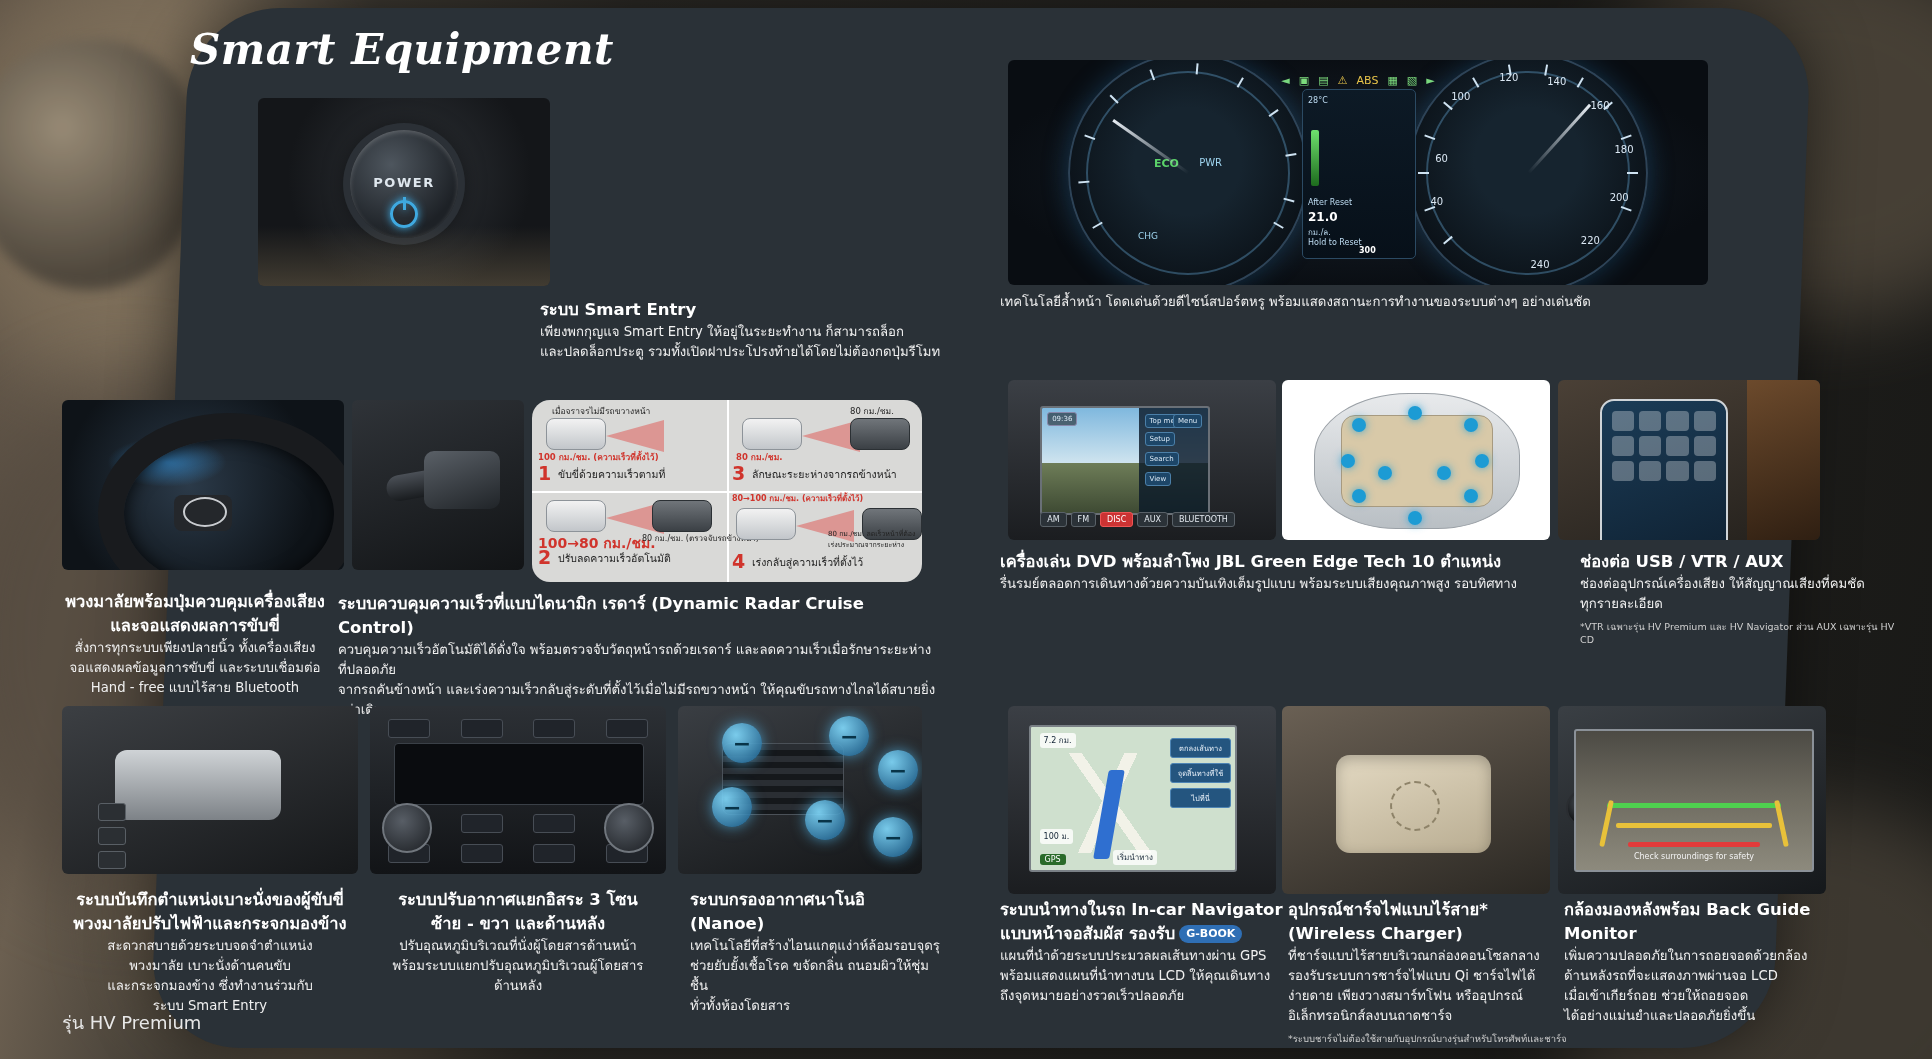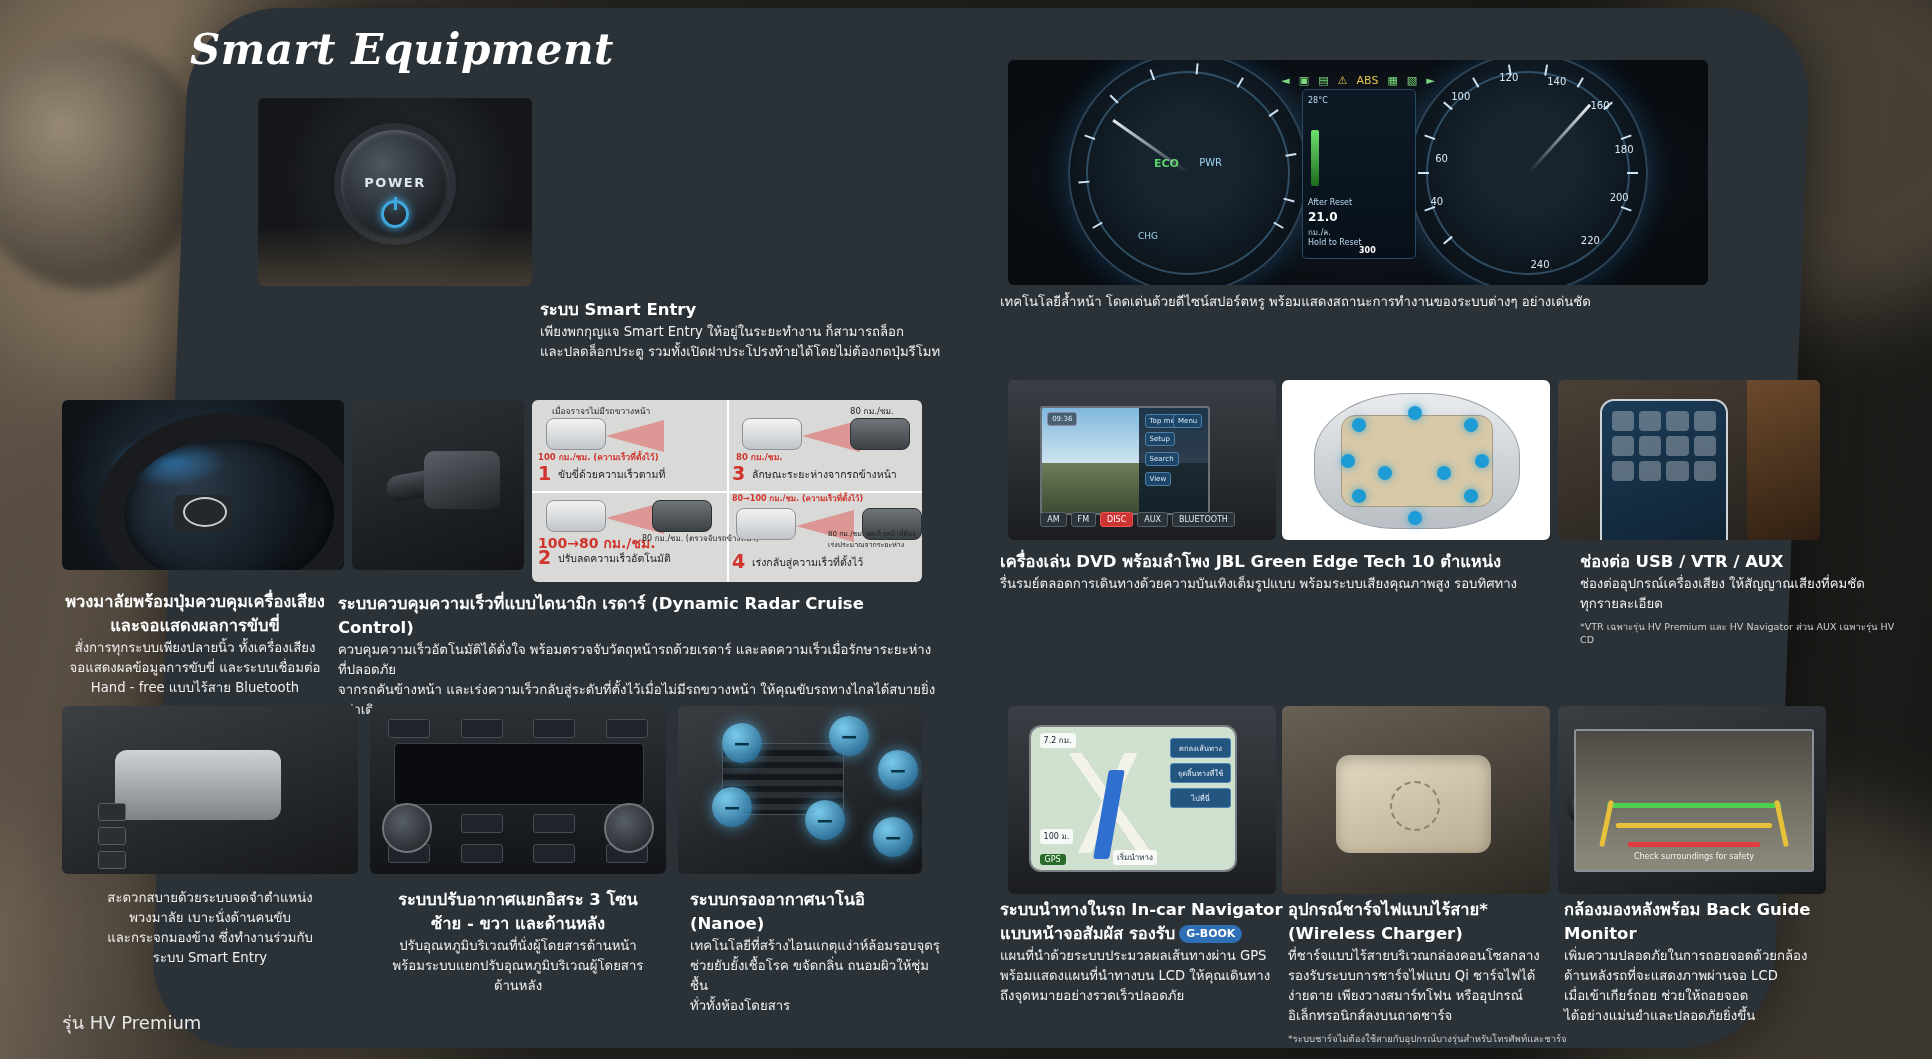--- a/index.html
+++ b/index.html
@@ -109,20 +109,21 @@
     color: #cfcfcf;
     display: block;
     margin-top: 5px;
   }
 
   
   .pushstart {
     background:
       radial-gradient(circle at 52% 42%, #3a3f45 0%, #23262a 30%, #141619 65%),
       linear-gradient(160deg, #2e3338, #121417);
+    padding-left: 18px;
   }
   .ps-knob {
     position: absolute;
     left: 50%; top: 46%;
     width: 108px; height: 108px;
     margin-left: -54px; margin-top: -54px;
     border-radius: 50%;
     background: radial-gradient(circle at 38% 32%, #4e565e, #1d2126 70%);
     box-shadow: 0 0 0 7px #2b3036, 0 0 26px rgba(0,0,0,.8), inset 0 2px 5px rgba(255,255,255,.22);
   }
@@ -596,21 +597,21 @@
   }
 
   
   .nav { background: linear-gradient(180deg,#3b3f45,#1b1d20); }
   .nav-screen {
     position: absolute;
     left: 8%; top: 10%;
     width: 76%; height: 76%;
     background: #cfe0ce;
     border: 2px solid #7a8086;
-    border-radius: 12px;
+    border-radius: 3px;
     overflow: hidden;
   }
   .nav-road {
     position: absolute;
     left: 10%; top: 18%;
     width: 58%; height: 70%;
     background:
       linear-gradient(115deg, transparent 44%, #f2f2e8 44%, #f2f2e8 52%, transparent 52%),
       linear-gradient(55deg, transparent 46%, #f2f2e8 46%, #f2f2e8 53%, transparent 53%),
       #cfe0ce;
@@ -844,21 +845,21 @@
     <span class="b" style="white-space:pre-line;">สั่งการทุกระบบเพียงปลายนิ้ว ทั้งเครื่องเสียง
 จอแสดงผลข้อมูลการขับขี่ และระบบเชื่อมต่อ
 Hand - free แบบไร้สาย Bluetooth</span>
   </div>
 
   <div class="imgblock stalk" style="left:352px; top:400px; width:172px; height:170px;">
     <div class="rod"></div>
     <div class="knob"></div>
   </div>
 
-  <div class="imgblock radar" style="left:532px; top:400px; width:390px; height:182px;">
+  <div class="imgblock radar" style="left:532px; top:400px; width:390px; height:182px;border-radius:18px;">
     <div class="divider" style="left:50%; top:0; width:2px; height:100%;"></div>
     <div class="divider" style="left:0; top:50%; width:100%; height:2px;"></div>
 
     <div class="txt" style="left:20px; top:4px; font-size:8.5px;">เมื่อจราจรไม่มีรถขวางหน้า</div>
     <div class="car" style="left:14px; top:18px;"></div>
     <div class="beam" style="left:74px; top:20px;"></div>
     <div class="txt red" style="left:6px; top:50px; font-size:8.5px; font-weight:bold;">100 กม./ชม. (ความเร็วที่ตั้งไว้)</div>
     <div class="step" style="left:6px; top:62px;">1</div>
     <div class="txt" style="left:26px; top:66px;">ขับขี่ด้วยความเร็วตามที่</div>
 
@@ -961,20 +962,22 @@
 
   <div class="imgblock seatmem" style="left:62px; top:706px; width:296px; height:168px;">
     <div class="handle"></div>
     <div class="btns">
       <i></i>
       <i></i>
       <i></i>
     </div>
   </div>
   <div class="cap center" style="left:40px; top:888px; width:340px;">
+    <span class="h" style="white-space:pre-line;">ระบบบันทึกตำแหน่งเบาะนั่งของผู้ขับขี่
+พวงมาลัยปรับไฟฟ้าและกระจกมองข้าง</span>
     <span class="b" style="white-space:pre-line;">สะดวกสบายด้วยระบบจดจำตำแหน่ง
 พวงมาลัย เบาะนั่งด้านคนขับ
 และกระจกมองข้าง ซึ่งทำงานร่วมกับ
 ระบบ Smart Entry</span>
   </div>
 
   <div class="imgblock climate" style="left:370px; top:706px; width:296px; height:168px;">
     <div class="cl-screen"></div>
     <div class="cl-temp l"></div>
     <div class="cl-temp r"></div>

